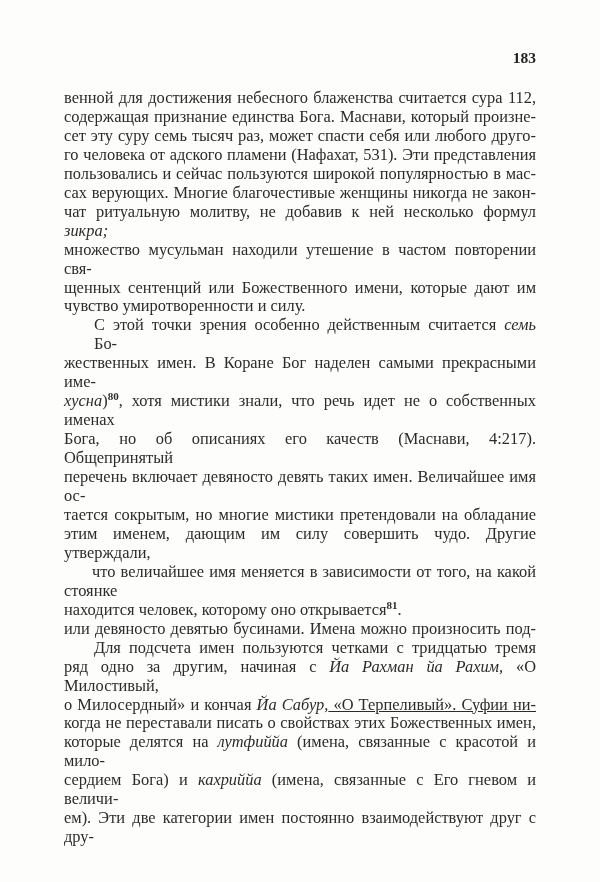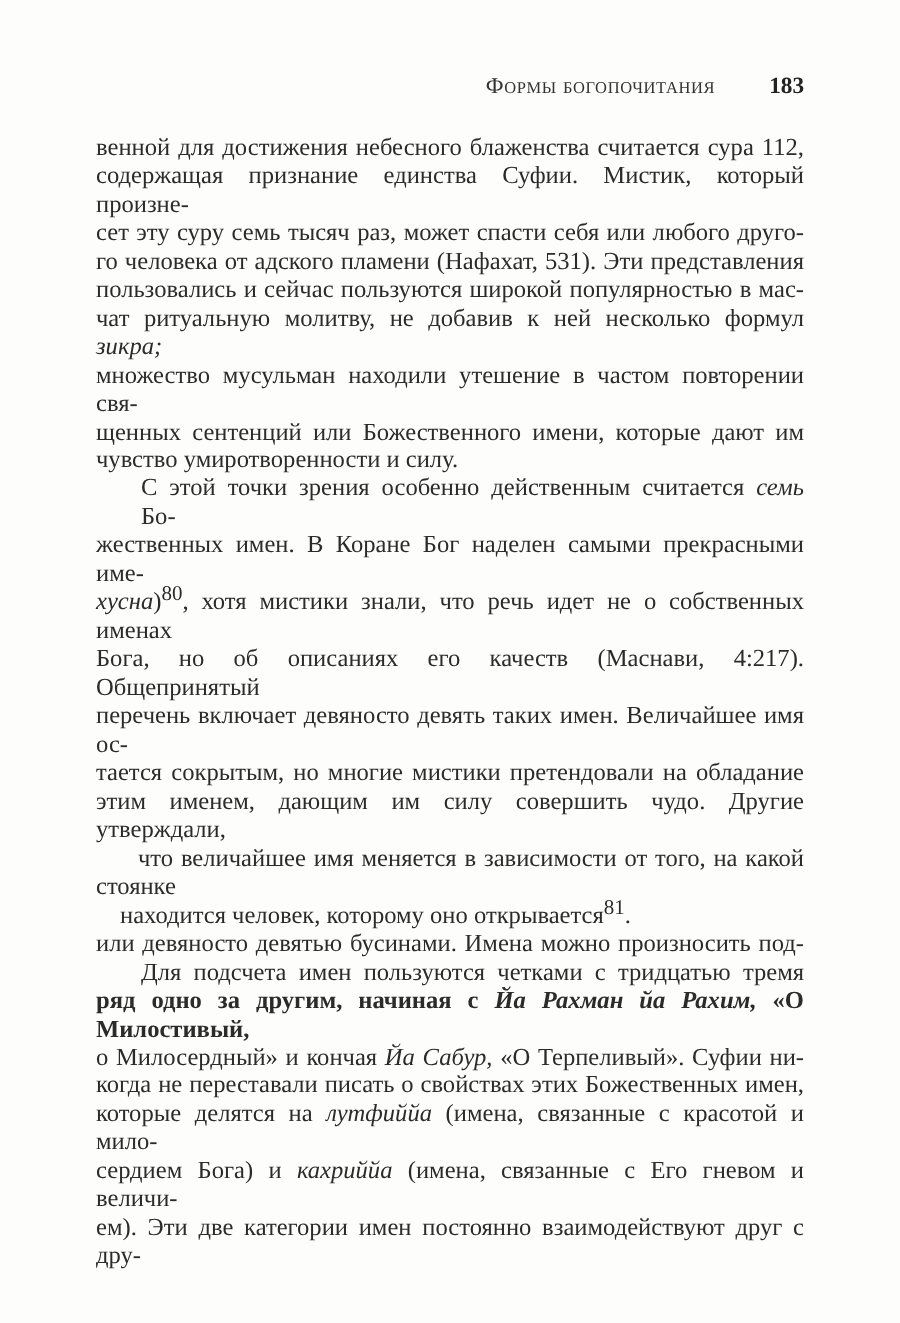--- a/index.html
+++ b/index.html
@@ -19,58 +19,58 @@
   .rh-page { font-weight: bold; font-size: 15.5px; color: #222; }
   .body-text {
     position: absolute; top: 89px; left: 64px; width: 472px;
     font-size: 16.4px; line-height: 18.95px; text-align: justify;
     hyphens: manual;
   }
   .body-text p { margin: 0; text-indent: 0; }
   .line { display: block; text-align: justify; text-align-last: justify; white-space: nowrap; overflow: visible; }
   .line.last { text-align-last: left; }
   .line span, .line i { white-space: pre; }
-  sup { font-size: 14px; line-height: 0; vertical-align: 6px; }
+  sup { font-size: 11px; line-height: 0; vertical-align: 6px; font-weight: bold; }
   i { font-style: italic; }
 </style>
 </head>
 <body>
 
 <div class="page">
   <div class="running-head">
-    <span class="rh-title">Формы богопочитания</span>
     <span class="rh-page">183</span>
   </div>
   <div class="body-text" id="body-text">
       <p>
         <span class="line" style="white-space: normal;"><span style="white-space: normal;">венной для достижения небесного блаженства считается сура 112,</span></span>
-        <span class="line" style="white-space: normal;"><span style="white-space: normal;">содержащая признание единства Суфии. Мистик, который произне-</span></span>
+        <span class="line" style="white-space: normal;"><span style="white-space: normal;">содержащая признание единства Бога. Маснави, который произне-</span></span>
         <span class="line" style="white-space: normal;"><span style="white-space: normal;">сет эту суру семь тысяч раз, может спасти себя или любого друго-</span></span>
         <span class="line" style="white-space: normal;"><span style="white-space: normal;">го человека от адского пламени (Нафахат, 531). Эти представления</span></span>
         <span class="line" style="white-space: normal;"><span style="white-space: normal;">пользовались и сейчас пользуются широкой популярностью в мас-</span></span>
+        <span class="line" style="white-space: normal;"><span style="white-space: normal;">сах верующих. Многие благочестивые женщины никогда не закон-</span></span>
         <span class="line" style="white-space: normal;"><span style="white-space: normal;">чат ритуальную молитву, не добавив к ней несколько формул </span><i style="white-space: normal;">зикра;</i></span>
         <span class="line" style="white-space: normal;"><span style="white-space: normal;">множество мусульман находили утешение в частом повторении свя-</span></span>
         <span class="line" style="white-space: normal;"><span style="white-space: normal;">щенных сентенций или Божественного имени, которые дают им</span></span>
         <span class="line last" style="white-space: normal;"><span style="white-space: normal;">чувство умиротворенности и силу.</span></span>
       </p>
       <p>
         <span class="line" style="padding-left: 30px; white-space: normal;"><span style="white-space: normal;">С этой точки зрения особенно действенным считается </span><i style="white-space: normal;">семь</i><span style="white-space: normal;"> Бо-</span></span>
         <span class="line" style="white-space: normal;"><span style="white-space: normal;">жественных имен. В Коране Бог наделен самыми прекрасными име-</span></span>
         <span class="line" style="white-space: normal;"><i style="white-space: normal;">хусна</i><span style="white-space: normal;">)</span><sup style="white-space: normal;">80</sup><span style="white-space: normal;">, хотя мистики знали, что речь идет не о собственных именах</span></span>
         <span class="line" style="white-space: normal;"><span style="white-space: normal;">Бога, но об описаниях его качеств (Маснави, 4:217). Общепринятый</span></span>
         <span class="line" style="white-space: normal;"><span style="white-space: normal;">перечень включает девяносто девять таких имен. Величайшее имя ос-</span></span>
         <span class="line" style="white-space: normal;"><span style="white-space: normal;">тается сокрытым, но многие мистики претендовали на обладание</span></span>
         <span class="line" style="white-space: normal;"><span style="white-space: normal;">этим именем, дающим им силу совершить чудо. Другие утверждали,</span></span>
         <span class="line" style="white-space: normal;"><span style="white-space: normal; margin-left: 28px;">что величайшее имя меняется в зависимости от того, на какой стоянке</span></span>
-        <span class="line last" style="white-space: normal;"><span style="white-space: normal; margin-left: 16px;">находится человек, которому оно открывается</span><sup style="white-space: normal;">81</sup><span style="white-space: normal;">.</span></span>
+        <span class="line last" style="white-space: normal;"><span style="white-space: normal;">находится человек, которому оно открывается</span><sup style="white-space: normal;">81</sup><span style="white-space: normal;">.</span></span>
       </p>
       <p>
         <span class="line" style="white-space: normal;"><span style="white-space: normal;">или девяносто девятью бусинами. Имена можно произносить под-</span></span>
         <span class="line" style="padding-left: 30px; white-space: normal;"><span style="white-space: normal;">Для подсчета имен пользуются четками с тридцатью тремя</span></span>
-        <span class="line" style="white-space: normal; font-weight: bold;"><span style="white-space: normal;">ряд одно за другим, начиная с </span><i style="white-space: normal;">Йа Рахман йа Рахим,</i><span style="white-space: normal;"> «О Милостивый,</span></span>
-        <span class="line" style="white-space: normal;"><span style="white-space: normal;">о Милосердный» и кончая </span><i style="white-space: normal;">Йа Сабур,</i><span style="white-space: normal;"> «О Терпеливый». Суфии ни-</span></span>
+        <span class="line" style="white-space: normal;"><span style="white-space: normal;">ряд одно за другим, начиная с </span><i style="white-space: normal;">Йа Рахман йа Рахим,</i><span style="white-space: normal;"> «О Милостивый,</span></span>
+        <span class="line" style="white-space: normal;"><span style="white-space: normal;">о Милосердный» и кончая </span><i style="white-space: normal;">Йа Сабур,</i><span style="white-space: normal; text-decoration: underline;"> «О Терпеливый». Суфии ни-</span></span>
         <span class="line" style="white-space: normal;"><span style="white-space: normal;">когда не переставали писать о свойствах этих Божественных имен,</span></span>
         <span class="line" style="white-space: normal;"><span style="white-space: normal;">которые делятся на </span><i style="white-space: normal;">лутфиййа</i><span style="white-space: normal;"> (имена, связанные с красотой и мило-</span></span>
         <span class="line" style="white-space: normal;"><span style="white-space: normal;">сердием Бога) и </span><i style="white-space: normal;">кахриййа</i><span style="white-space: normal;"> (имена, связанные с Его гневом и величи-</span></span>
         <span class="line" style="white-space: normal;"><span style="white-space: normal;">ем). Эти две категории имен постоянно взаимодействуют друг с дру-</span></span>
       </p>
     </div>
 </div>
 
 </body></html>

